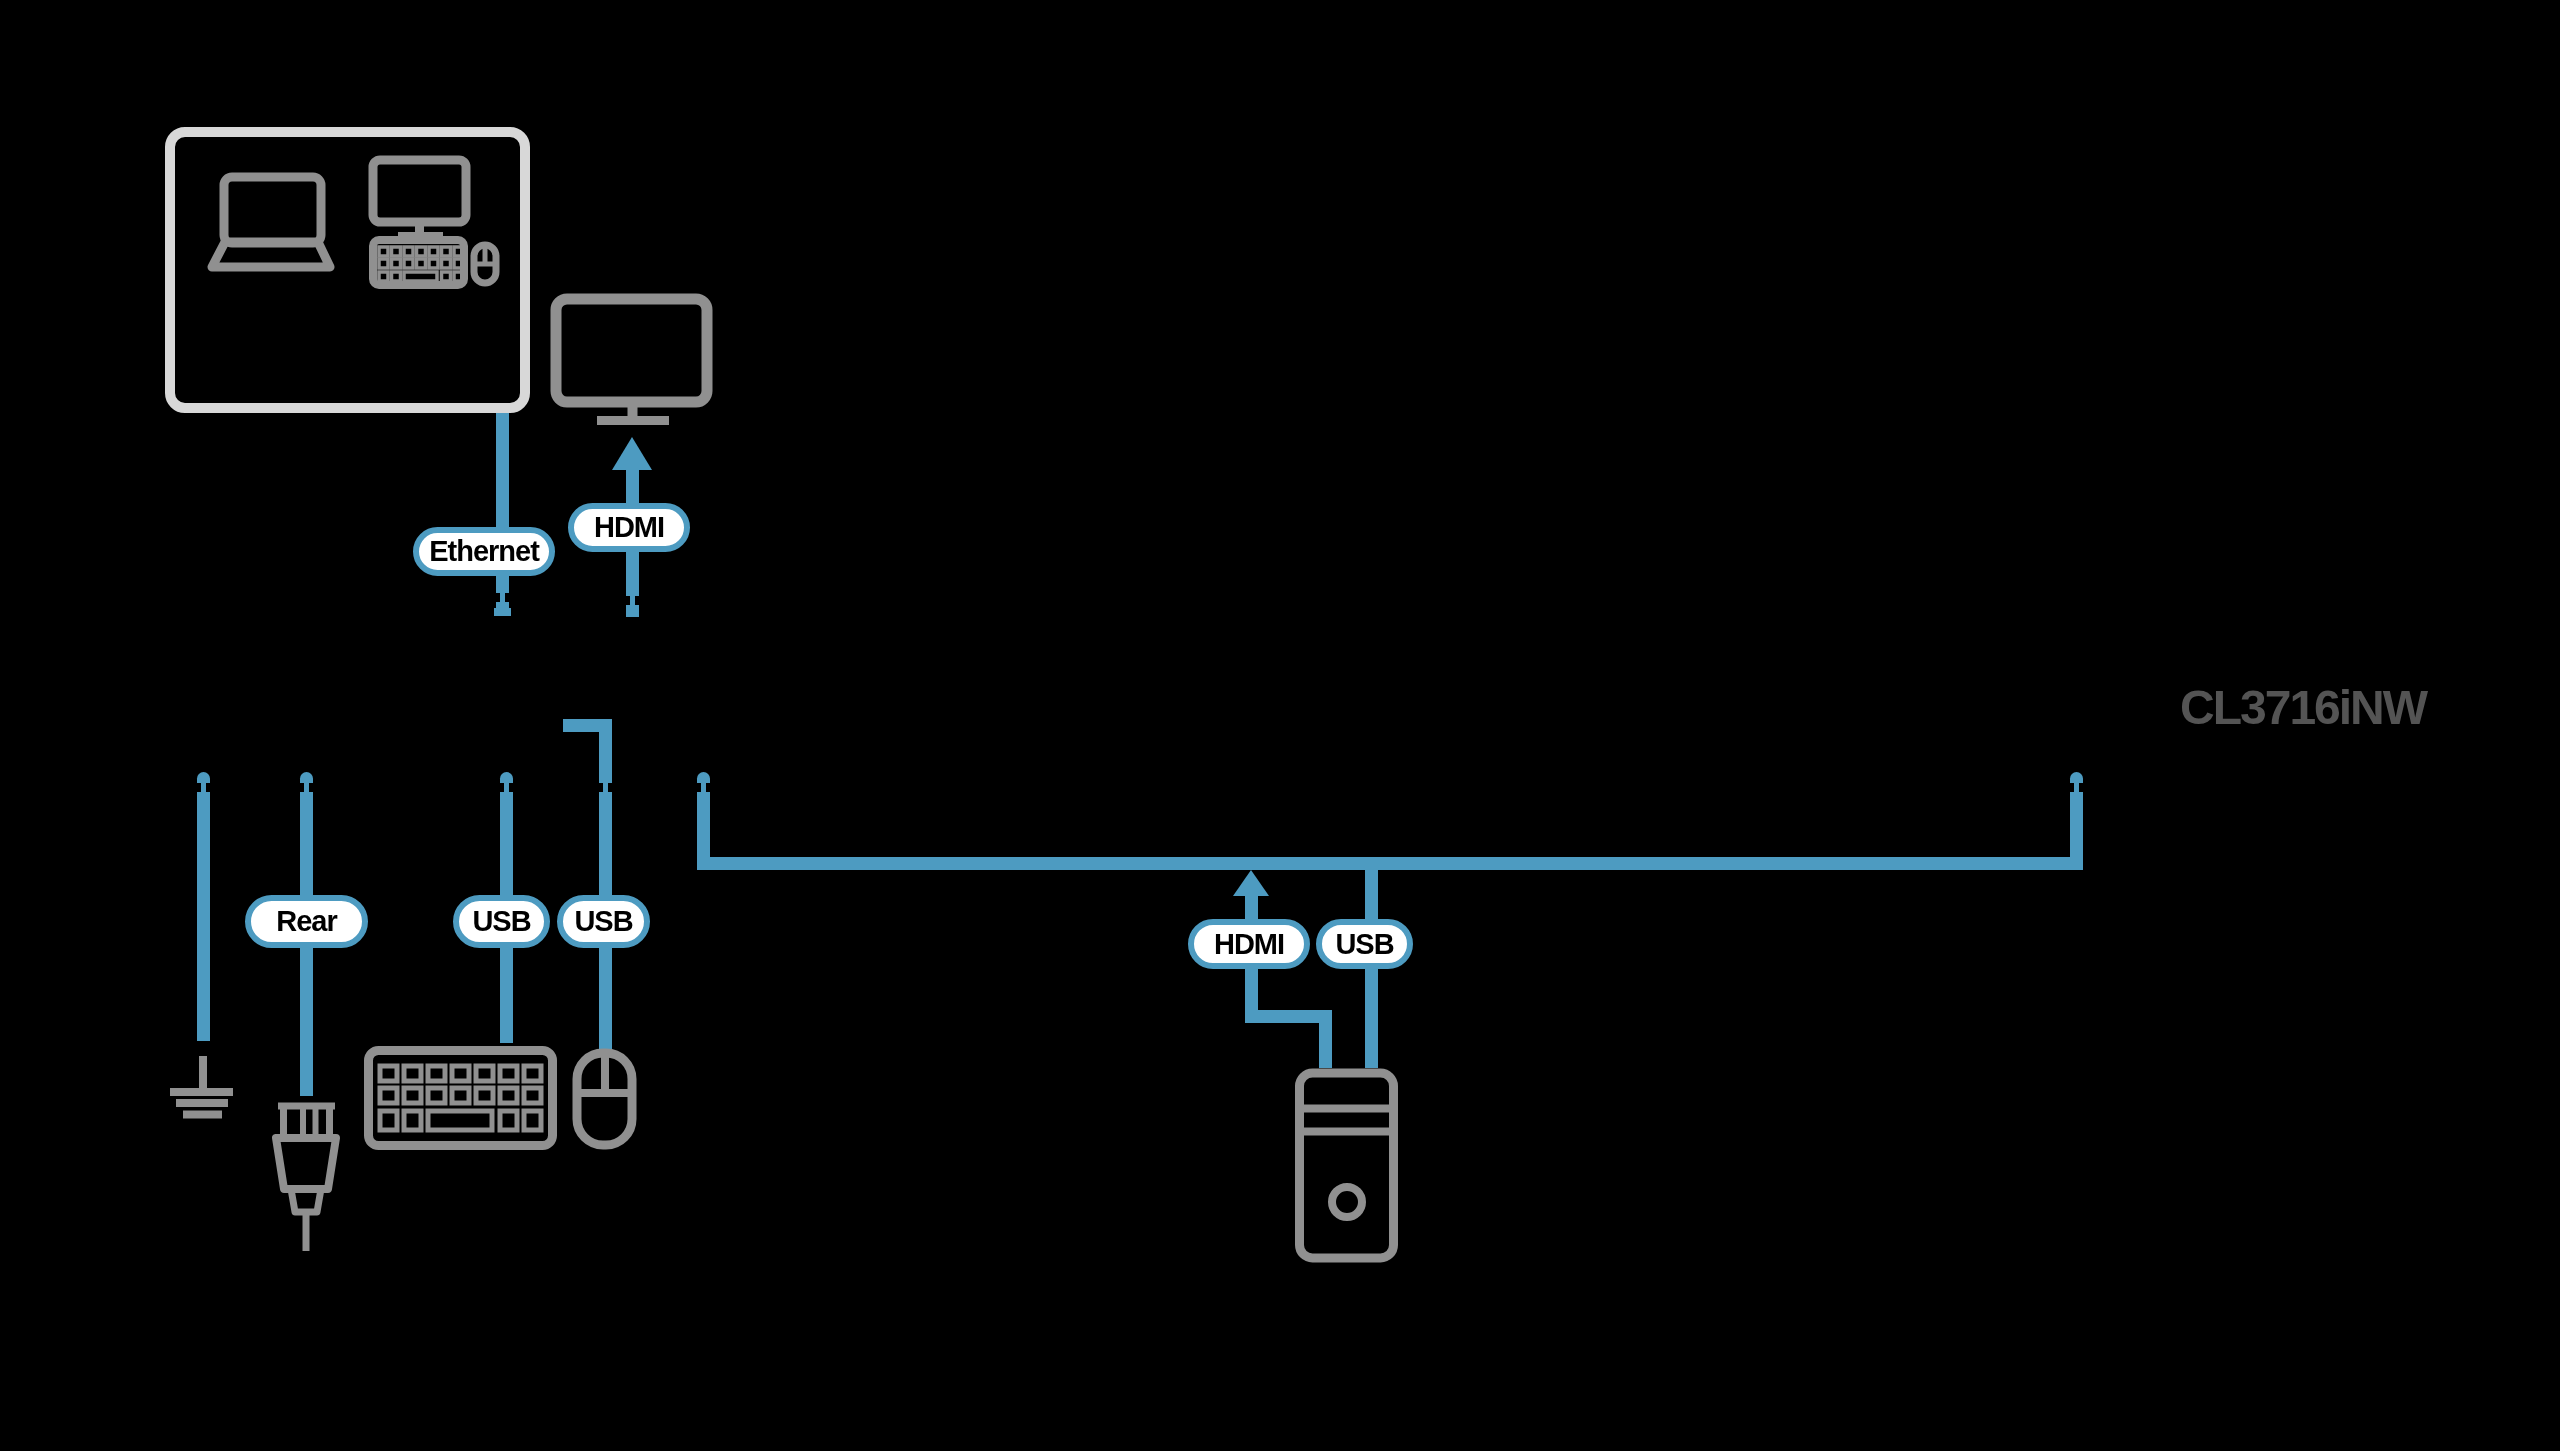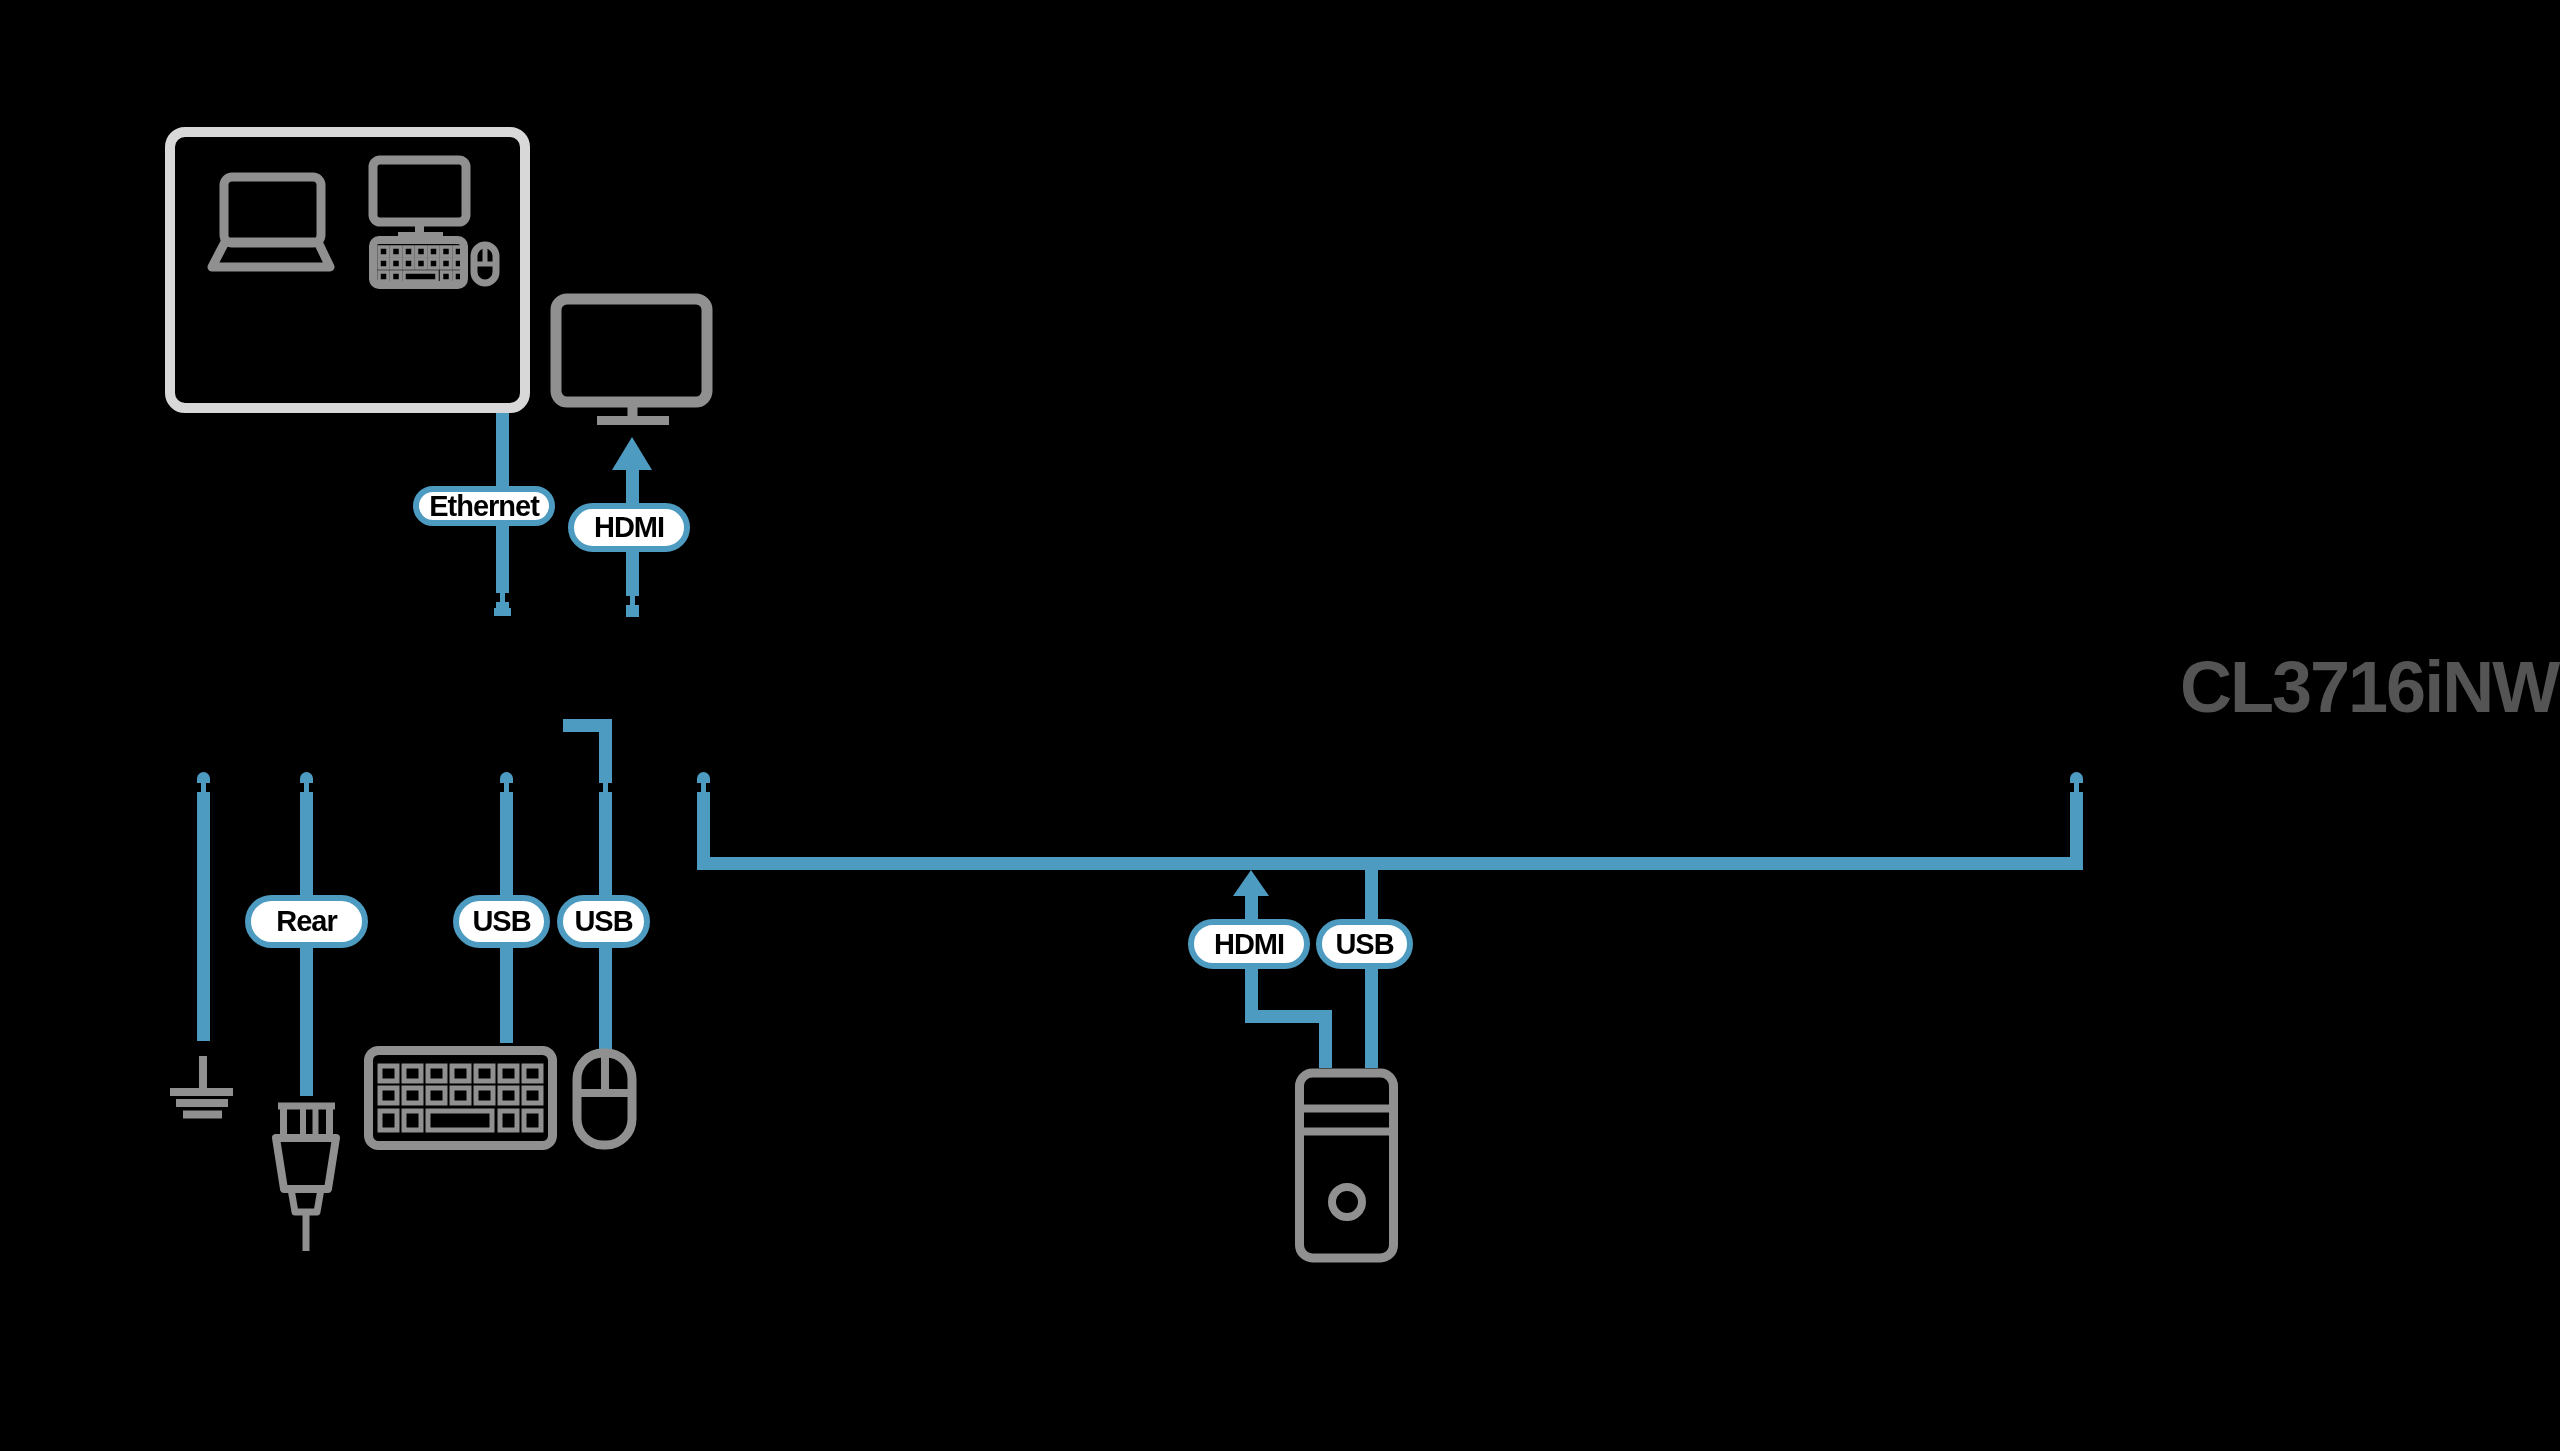--- a/index.html
+++ b/index.html
@@ -29,23 +29,23 @@
   
   .icon{position:absolute;overflow:visible;color:var(--icon-gray,#909090);}
   .icon path,.icon rect,.icon circle,.icon polygon,.icon line{fill:none;stroke:currentColor;}
 
   .group-box{
     position:absolute;left:165px;top:127px;width:365px;height:286px;
     box-sizing:border-box;border:10px solid var(--box-gray,#d8d8d8);border-radius:20px;
   }
 
   .title{
-    position:absolute;left:2180px;top:659px;width:360px;
+    position:absolute;left:2180px;top:679px;width:360px;
     color:var(--title-gray,#545454);
-    font-weight:bold;font-size:72px;line-height:57px;letter-spacing:-2px;
+    font-weight:bold;font-size:48px;line-height:57px;letter-spacing:-2px;
   }
 </style>
 </head>
 <body>
 
 <div id="canvas">
 
   <div class="group-box"></div>
 
   <svg class="icon" style="left:205px;top:170px" width="135" height="105" viewBox="0 0 135 105">
@@ -91,21 +91,21 @@
   <div class="cable" style="left:496px;top:413px;width:13px;height:202px"></div>
   <div class="cable" style="left:494px;top:608px;width:17px;height:8px"></div>
   <div class="bite" style="left:496px;top:593px"></div>
     <div class="bite" style="left:505px;top:593px"></div>
 
   <div class="arrow-up" style="left:612px;top:437px;border-left:20px solid transparent;border-right:20px solid transparent;border-bottom:33px solid var(--cable-blue,#4d9bc1)"></div>
   <div class="cable" style="left:626px;top:469px;width:13px;height:148px"></div>
   <div class="bite" style="left:626px;top:596px"></div>
     <div class="bite" style="left:635px;top:596px"></div>
 
-  <div class="pill" style="left:413px;top:486px;width:142px;height:40px">Ethernet</div>
+  <div class="pill" style="left:413px;top:527px;width:142px;height:49px">Ethernet</div>
   <div class="pill" style="left:568px;top:503px;width:122px;height:49px">HDMI</div>
 
   <div class="cable cap-top" style="left:197px;top:772px;width:13px;height:269px"></div>
   <div class="bite" style="left:197px;top:783px"></div>
     <div class="bite" style="left:206px;top:783px"></div>
   <svg class="icon" style="left:160px;top:1048px" width="90" height="78" viewBox="0 0 90 78">
     <line x1="43" y1="8" x2="43" y2="44" stroke-width="8"></line>
     <line x1="10" y1="44" x2="73" y2="44" stroke-width="8"></line>
     <line x1="16" y1="55" x2="68" y2="55" stroke-width="8"></line>
     <line x1="23" y1="66.5" x2="62" y2="66.5" stroke-width="8"></line>

